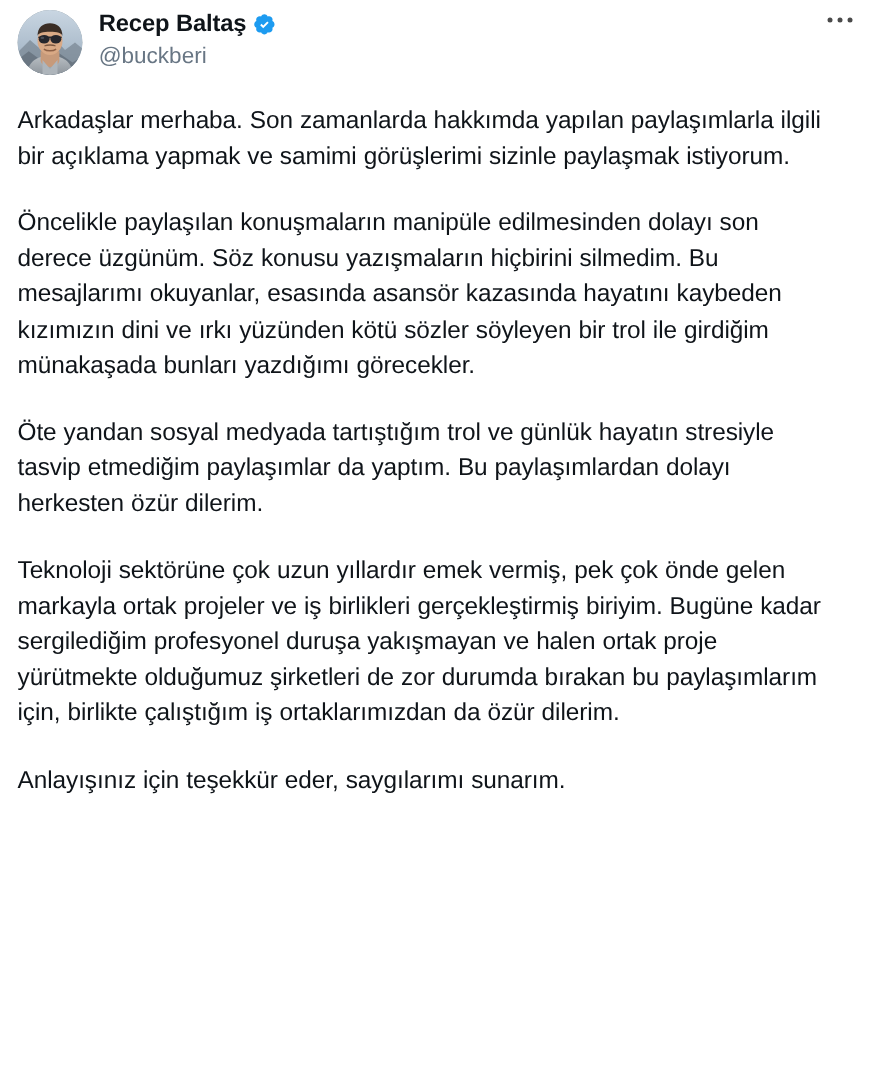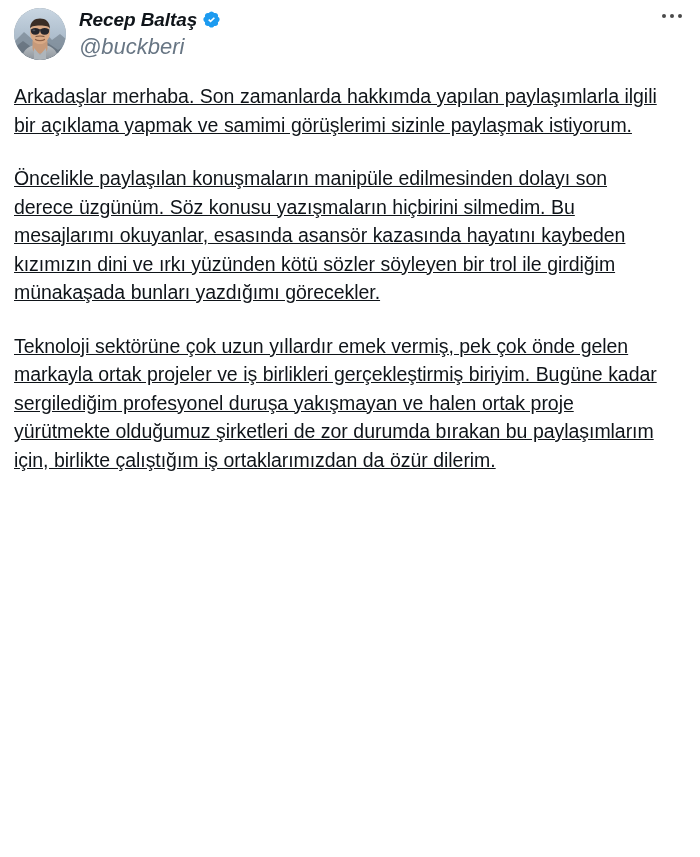--- a/index.html
+++ b/index.html
@@ -22,21 +22,20 @@
     box-sizing: border-box;
     padding: 8px 14px 0 14px;
     position: relative;
   }
 
   
   .tweet-header {
     display: flex;
     align-items: flex-start;
     height: 54px;
-    font-style: italic;
   }
 
   .avatar {
     width: 52px;
     height: 52px;
     border-radius: 50%;
     flex: 0 0 52px;
     overflow: hidden;
     position: relative;
     background: #9aa7b0;
@@ -69,21 +68,21 @@
   .verified-badge {
     margin-left: 5px;
     width: 19px;
     height: 19px;
     flex: 0 0 19px;
     display: inline-block;
   }
   .verified-badge svg { display: block; width: 19px; height: 19px; }
 
   .handle {
-    font-size: 22px;
+    font-size: 18px;
     color: #687684;
     margin-top: 3px;
     line-height: 1.15;
     white-space: nowrap;
   }
 
   .more-menu {
     position: absolute;
     top: 14px;
     right: 18px;
@@ -97,21 +96,20 @@
     height: 4px;
     border-radius: 50%;
     background: #4a4a4a;
     display: block;
   }
 
   
   .tweet-body {
     margin-top: 20px;
     width: 654px;
-    text-decoration: underline;
   }
 
   .paragraph {
     font-size: 19.5px;
     line-height: 28.5px;
     color: #0f1419;
     margin: 0 0 25px 0;
     letter-spacing: -0.05px;
     word-spacing: 0.2px;
   }
@@ -176,16 +174,18 @@
       <span class="dot"></span>
       <span class="dot"></span>
       <span class="dot"></span>
     </div>
 
   </div>
 
   <div class="tweet-body">
     <p class="paragraph">Arkadaşlar merhaba. Son zamanlarda hakkımda yapılan paylaşımlarla ilgili bir açıklama yapmak ve samimi görüşlerimi sizinle paylaşmak istiyorum.</p>
     <p class="paragraph">Öncelikle paylaşılan konuşmaların manipüle edilmesinden dolayı son derece üzgünüm. Söz konusu yazışmaların hiçbirini silmedim. Bu mesajlarımı okuyanlar, esasında asansör kazasında hayatını kaybeden kızımızın dini ve ırkı yüzünden kötü sözler söyleyen bir trol ile girdiğim münakaşada bunları yazdığımı görecekler.</p>
+    <p class="paragraph">Öte yandan sosyal medyada tartıştığım trol ve günlük hayatın stresiyle tasvip etmediğim paylaşımlar da yaptım. Bu paylaşımlardan dolayı herkesten özür dilerim.</p>
     <p class="paragraph">Teknoloji sektörüne çok uzun yıllardır emek vermiş, pek çok önde gelen markayla ortak projeler ve iş birlikleri gerçekleştirmiş biriyim. Bugüne kadar sergilediğim profesyonel duruşa yakışmayan ve halen ortak proje yürütmekte olduğumuz şirketleri de zor durumda bırakan bu paylaşımlarım için, birlikte çalıştığım iş ortaklarımızdan da özür dilerim.</p>
+    <p class="paragraph">Anlayışınız için teşekkür eder, saygılarımı sunarım.</p>
   </div>
 
 </div>
 
 </body></html>

